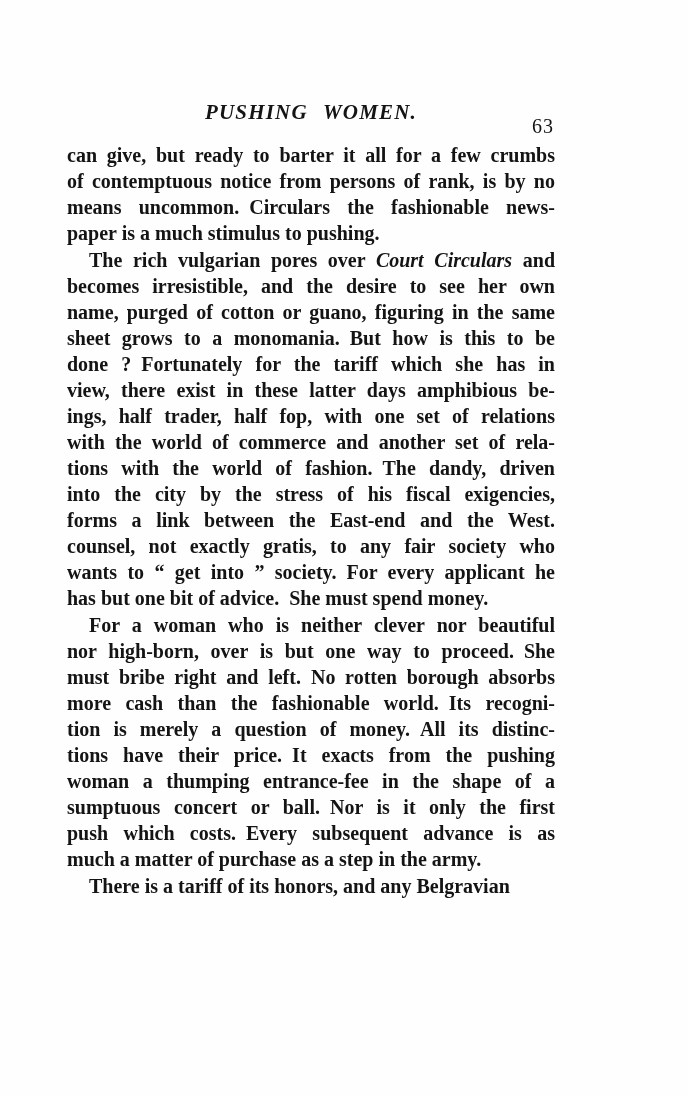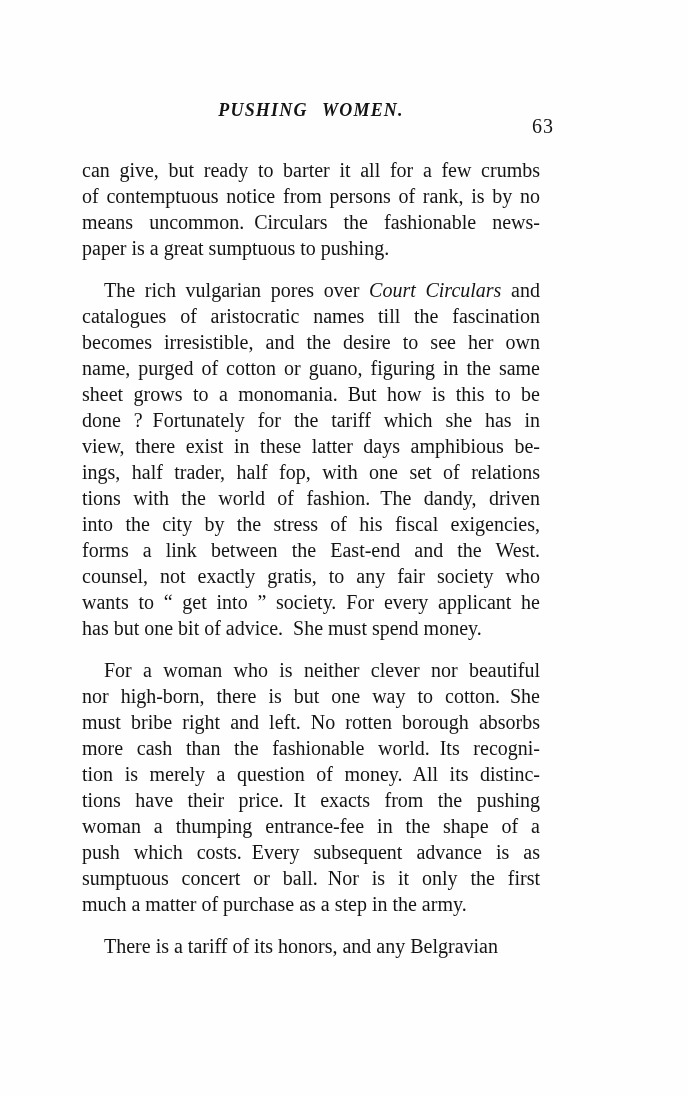--- a/index.html
+++ b/index.html
@@ -24,40 +24,40 @@
     height: 24px;
   }
   .running-title {
     position: absolute;
     left: 0;
     right: 0;
     top: 1px;
     text-align: center;
     font-style: italic;
     font-weight: bold;
-    font-size: 18px;
+    font-size: 21px;
     letter-spacing: 1.2px;
     word-spacing: 9px;
   }
   .page-number {
     position: absolute;
     right: 2px;
     top: 16px;
     font-size: 20px;
     letter-spacing: 1px;
   }
   .page-body {
     position: absolute;
     top: 141px;
     left: 66px;
     width: 490px;
     font-size: 20px;
     line-height: 26px;
   }
-  .paragraph { margin: 16px; }
+  .paragraph { margin: 1px; font-weight: bold; }
   .line {
     text-align: justify;
     text-align-last: justify;
   }
   .line.last {
     text-align-last: left;
   }
   .line.indent {
     padding-left: 22px;
   }
@@ -69,47 +69,47 @@
 <div class="page">
   <header class="running-head">
     <span class="running-title">PUSHING WOMEN.</span>
     <span class="page-number">63</span>
   </header>
   <main class="page-body">
       <div class="paragraph">
         <div class="line"><span>can give, but ready to barter it all for a few crumbs</span></div>
         <div class="line"><span>of contemptuous notice from persons of rank, is by no</span></div>
         <div class="line"><span>means uncommon. Circulars the fashionable news-</span></div>
-        <div class="line last"><span>paper is a great sumptuous to pushing.</span></div>
+        <div class="line last"><span>paper is a much stimulus to pushing.</span></div>
       </div>
       <div class="paragraph">
         <div class="line indent"><span>The rich vulgarian pores over </span><span class="italic">Court Circulars</span><span> and</span></div>
-        <div class="line"><span>catalogues of aristocratic names till the fascination</span></div>
         <div class="line"><span>becomes irresistible, and the desire to see her own</span></div>
         <div class="line"><span>name, purged of cotton or guano, figuring in the same</span></div>
         <div class="line"><span>sheet grows to a monomania. But how is this to be</span></div>
         <div class="line"><span>done ? Fortunately for the tariff which she has in</span></div>
         <div class="line"><span>view, there exist in these latter days amphibious be-</span></div>
         <div class="line"><span>ings, half trader, half fop, with one set of relations</span></div>
+        <div class="line"><span>with the world of commerce and another set of rela-</span></div>
         <div class="line"><span>tions with the world of fashion. The dandy, driven</span></div>
         <div class="line"><span>into the city by the stress of his fiscal exigencies,</span></div>
         <div class="line"><span>forms a link between the East-end and the West.</span></div>
         <div class="line"><span>counsel, not exactly gratis, to any fair society who</span></div>
         <div class="line"><span>wants to “ get into ” society. For every applicant he</span></div>
         <div class="line last"><span>has but one bit of advice. She must spend money.</span></div>
       </div>
       <div class="paragraph">
         <div class="line indent"><span>For a woman who is neither clever nor beautiful</span></div>
-        <div class="line"><span>nor high-born, there is but one way to cotton. She</span></div>
+        <div class="line"><span>nor high-born, over is but one way to proceed. She</span></div>
         <div class="line"><span>must bribe right and left. No rotten borough absorbs</span></div>
         <div class="line"><span>more cash than the fashionable world. Its recogni-</span></div>
         <div class="line"><span>tion is merely a question of money. All its distinc-</span></div>
         <div class="line"><span>tions have their price. It exacts from the pushing</span></div>
         <div class="line"><span>woman a thumping entrance-fee in the shape of a</span></div>
+        <div class="line"><span>sumptuous concert or ball. Nor is it only the first</span></div>
         <div class="line"><span>push which costs. Every subsequent advance is as</span></div>
-        <div class="line"><span>sumptuous concert or ball. Nor is it only the first</span></div>
         <div class="line last"><span>much a matter of purchase as a step in the army.</span></div>
       </div>
       <div class="paragraph">
         <div class="line indent last"><span>There is a tariff of its honors, and any Belgravian</span></div>
       </div>
     </main>
 </div>
 
 </body></html>

